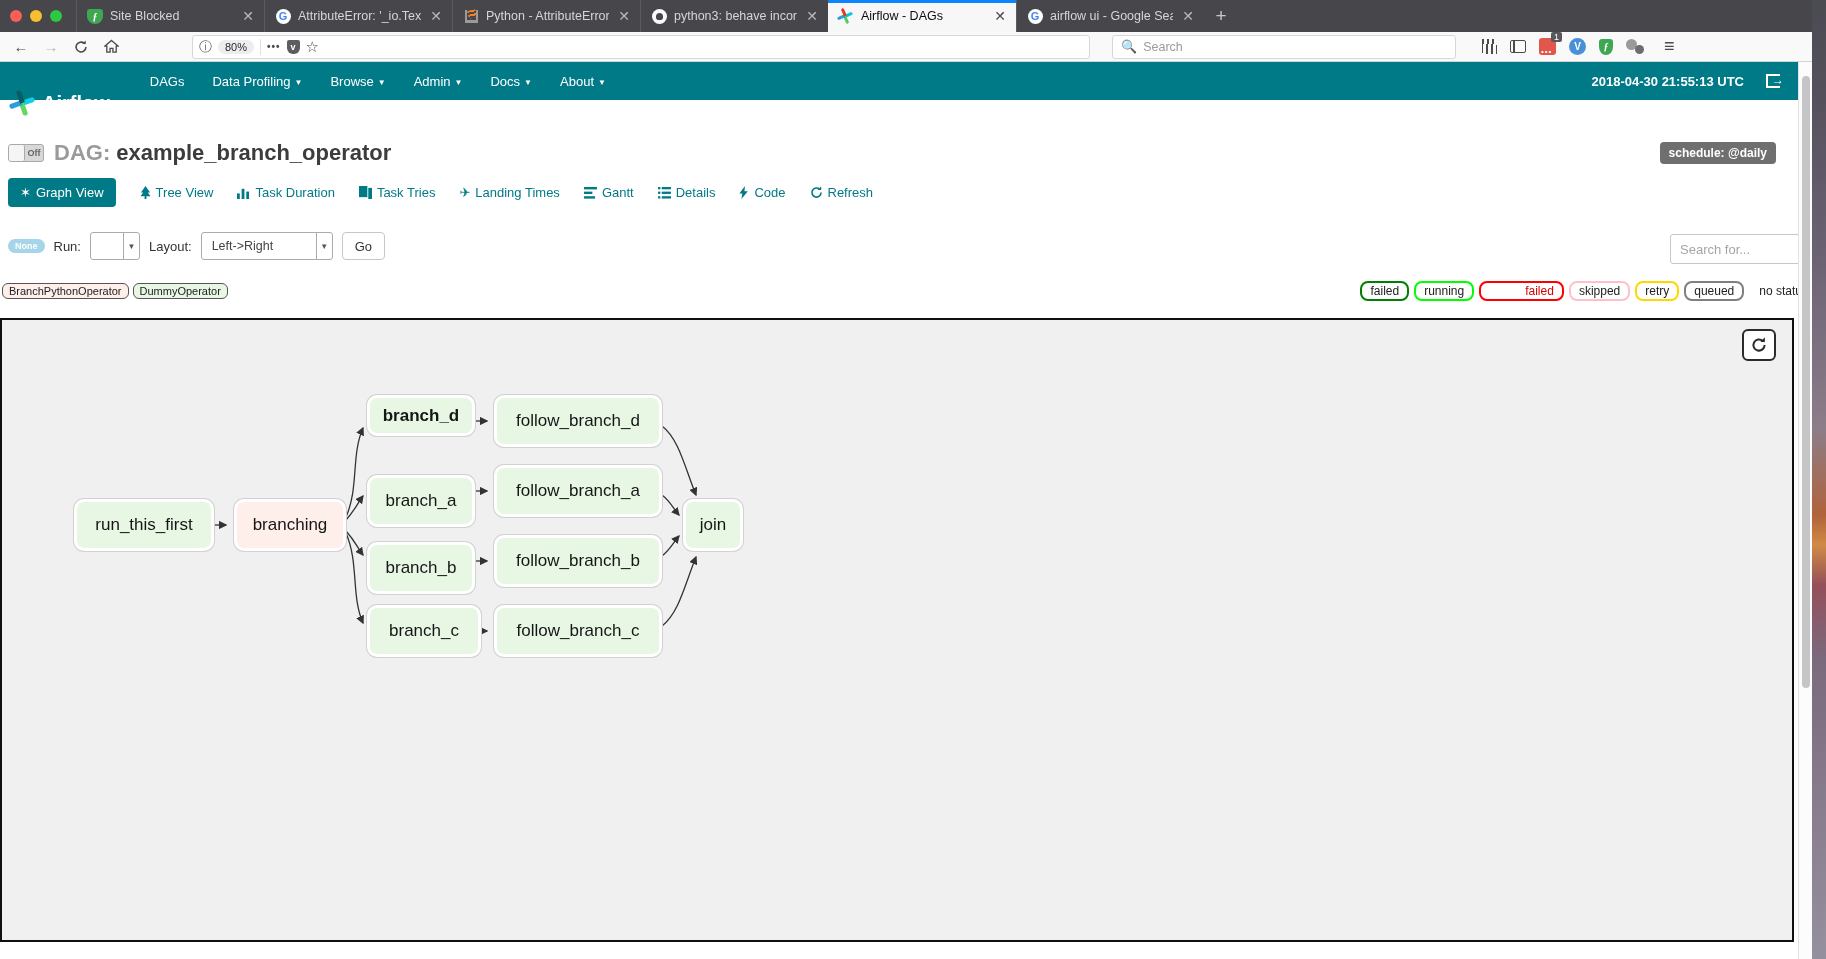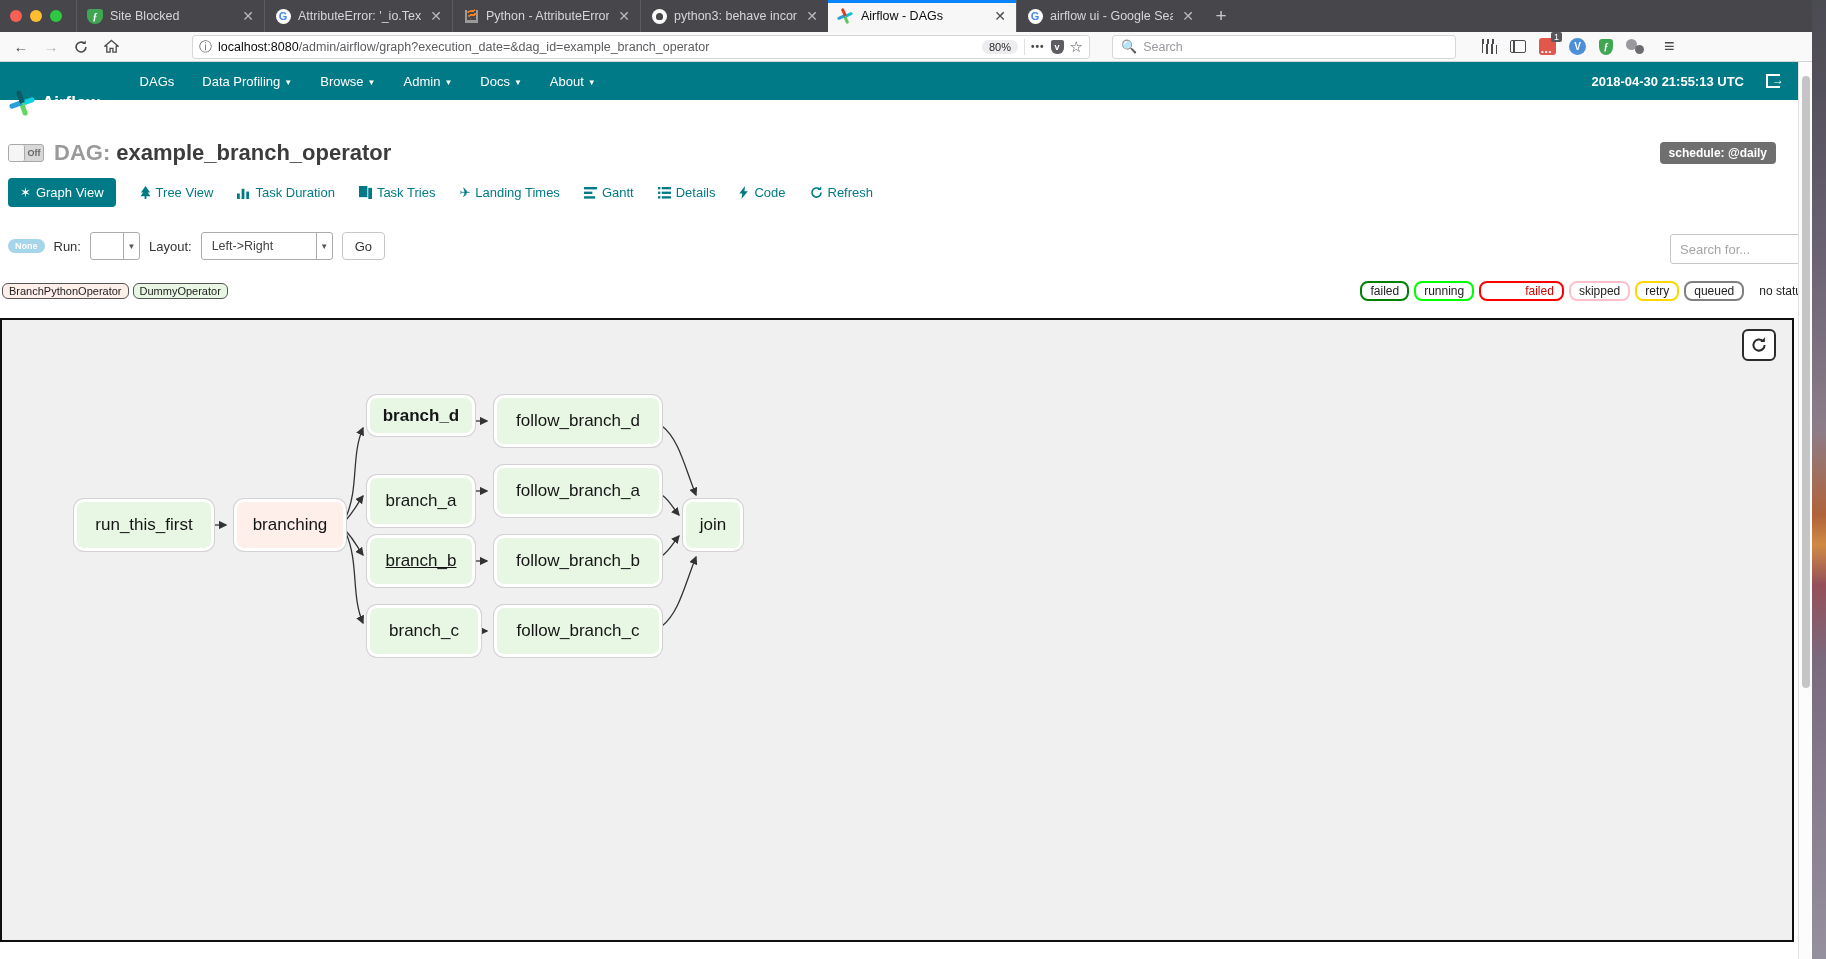--- a/index.html
+++ b/index.html
@@ -73,21 +73,21 @@
   .ext-green { width:14px; height:16px; background:#3fa652; border-radius:3px 3px 50% 50%; color:#fff;
                font:italic bold 10px "Liberation Serif",serif; display:flex; align-items:center; justify-content:center; }
   .ext-orbs { position:relative; width:18px; height:15px; }
   .ext-orbs::before{ content:""; position:absolute; left:0; top:0; width:11px; height:11px; border-radius:50%; background:#9a9a9e; }
   .ext-orbs::after{ content:""; position:absolute; right:0; bottom:0; width:9px; height:9px; border-radius:50%; background:#6d6d71; }
   .hamburger { font-size:18px; margin-left:16px; color:#4a4a4f; }
 
   
   .af-nav { position:absolute; left:0; top:62px; width:1798px; height:38px; background:#007a87; display:flex; align-items:center;
             color:#fff; padding:0 10px; }
-  .af-brand { display:flex; align-items:center; gap:6px; font-size:17px; font-weight:bold; margin-right:26px;margin-top:44px; }
+  .af-brand { display:flex; align-items:center; gap:6px; font-size:20px; font-weight:bold; margin-right:26px;margin-top:44px; }
   .af-logo { position:relative; width:26px; height:26px; }
   .af-logo i{ position:absolute; left:12px; top:11px; width:13px; height:5px; border-radius:0 5px 5px 0; transform-origin:0 2px; }
   .af-logo i:nth-child(1){ background:#0fd0e4; transform:rotate(-20deg);}
   .af-logo i:nth-child(2){ background:#63d75f; transform:rotate(70deg);}
   .af-logo i:nth-child(3){ background:#2a9ed8; transform:rotate(160deg);}
   .af-logo i:nth-child(4){ background:#0a5c66; transform:rotate(250deg);}
   .af-item { font-size:13px; padding:0 14px; display:flex; align-items:center; gap:4px; height:38px; }
   .caret { font-size:8px; margin-top:2px; }
   .af-right { margin-left:auto; display:flex; align-items:center; gap:22px; font-size:13px; font-weight:bold; padding-right:8px; }
   .logout-ic { position:relative; width:14px; height:14px; border:2px solid #fff; border-right:none; }
@@ -215,21 +215,20 @@
         </svg>
     </span>
     <span class="navbtn">
       <svg width="15" height="15" viewBox="0 0 16 16">
           <path d="M8 1.5l7 6h-2V14H9.5v-4h-3v4H3V7.5H1z" fill="none" stroke="currentColor" stroke-width="1.4"></path>
         </svg>
     </span>
 
     <div class="urlbar">
       <span class="info">ⓘ</span>
-      <span class="url-text"><span class="url-host">localhost:8080</span><span class="url-path">/admin/airflow/graph?execution_date=&amp;dag_id=example_branch_operator</span></span>
       <span class="zoom-pill">80%</span>
       <span class="urlsep"></span>
       <span class="dots3">•••</span>
       <span class="pocket">v</span>
       <span class="star">☆</span>
     </div>
 
     <div class="searchbar">
       <span class="mag">🔍</span>
       <input placeholder="Search" style="">
@@ -415,21 +414,21 @@
         <path d="M660 306 C677 293 683 264 694 237" marker-end="url(#arr)"></path>
       </g>
     </svg>
 
     <div class="gnode" style="left: 72px; top: 179px; width: 140px; height: 52px; background-color: rgb(232, 247, 228);">run_this_first</div>
     <div class="gnode" style="left: 232px; top: 179px; width: 112px; height: 52px; background-color: rgb(255, 239, 235);">branching</div>
     <div class="gnode" style="left: 365px; top: 75px; width: 108px; height: 41px; background-color: rgb(232, 247, 228); font-weight: bold;">branch_d</div>
     <div class="gnode" style="left: 492px; top: 75px; width: 168px; height: 52px; background-color: rgb(232, 247, 228);">follow_branch_d</div>
     <div class="gnode" style="left: 365px; top: 155px; width: 108px; height: 52px; background-color: rgb(232, 247, 228);">branch_a</div>
     <div class="gnode" style="left: 492px; top: 145px; width: 168px; height: 52px; background-color: rgb(232, 247, 228);">follow_branch_a</div>
-    <div class="gnode" style="left: 365px; top: 215px; width: 108px; height: 52px; background-color: rgb(232, 247, 228); text-decoration: underline;">branch_b</div>
+    <div class="gnode" style="left: 365px; top: 222px; width: 108px; height: 52px; background-color: rgb(232, 247, 228);">branch_b</div>
     <div class="gnode" style="left: 492px; top: 215px; width: 168px; height: 52px; background-color: rgb(232, 247, 228);">follow_branch_b</div>
     <div class="gnode" style="left: 365px; top: 285px; width: 114px; height: 52px; background-color: rgb(232, 247, 228);">branch_c</div>
     <div class="gnode" style="left: 492px; top: 285px; width: 168px; height: 52px; background-color: rgb(232, 247, 228);">follow_branch_c</div>
     <div class="gnode" style="left: 681px; top: 179px; width: 60px; height: 52px; background-color: rgb(232, 247, 228);">join</div>
 
     <span class="grefresh">
       <svg width="16" height="16" viewBox="0 0 16 16">
           <path d="M13.6 8a5.6 5.6 0 1 1-1.9-4.2" fill="none" stroke="#2b2b2b" stroke-width="2"></path>
           <path d="M13.9 0.3v4.6H9.3z" fill="#2b2b2b"></path>
         </svg>

